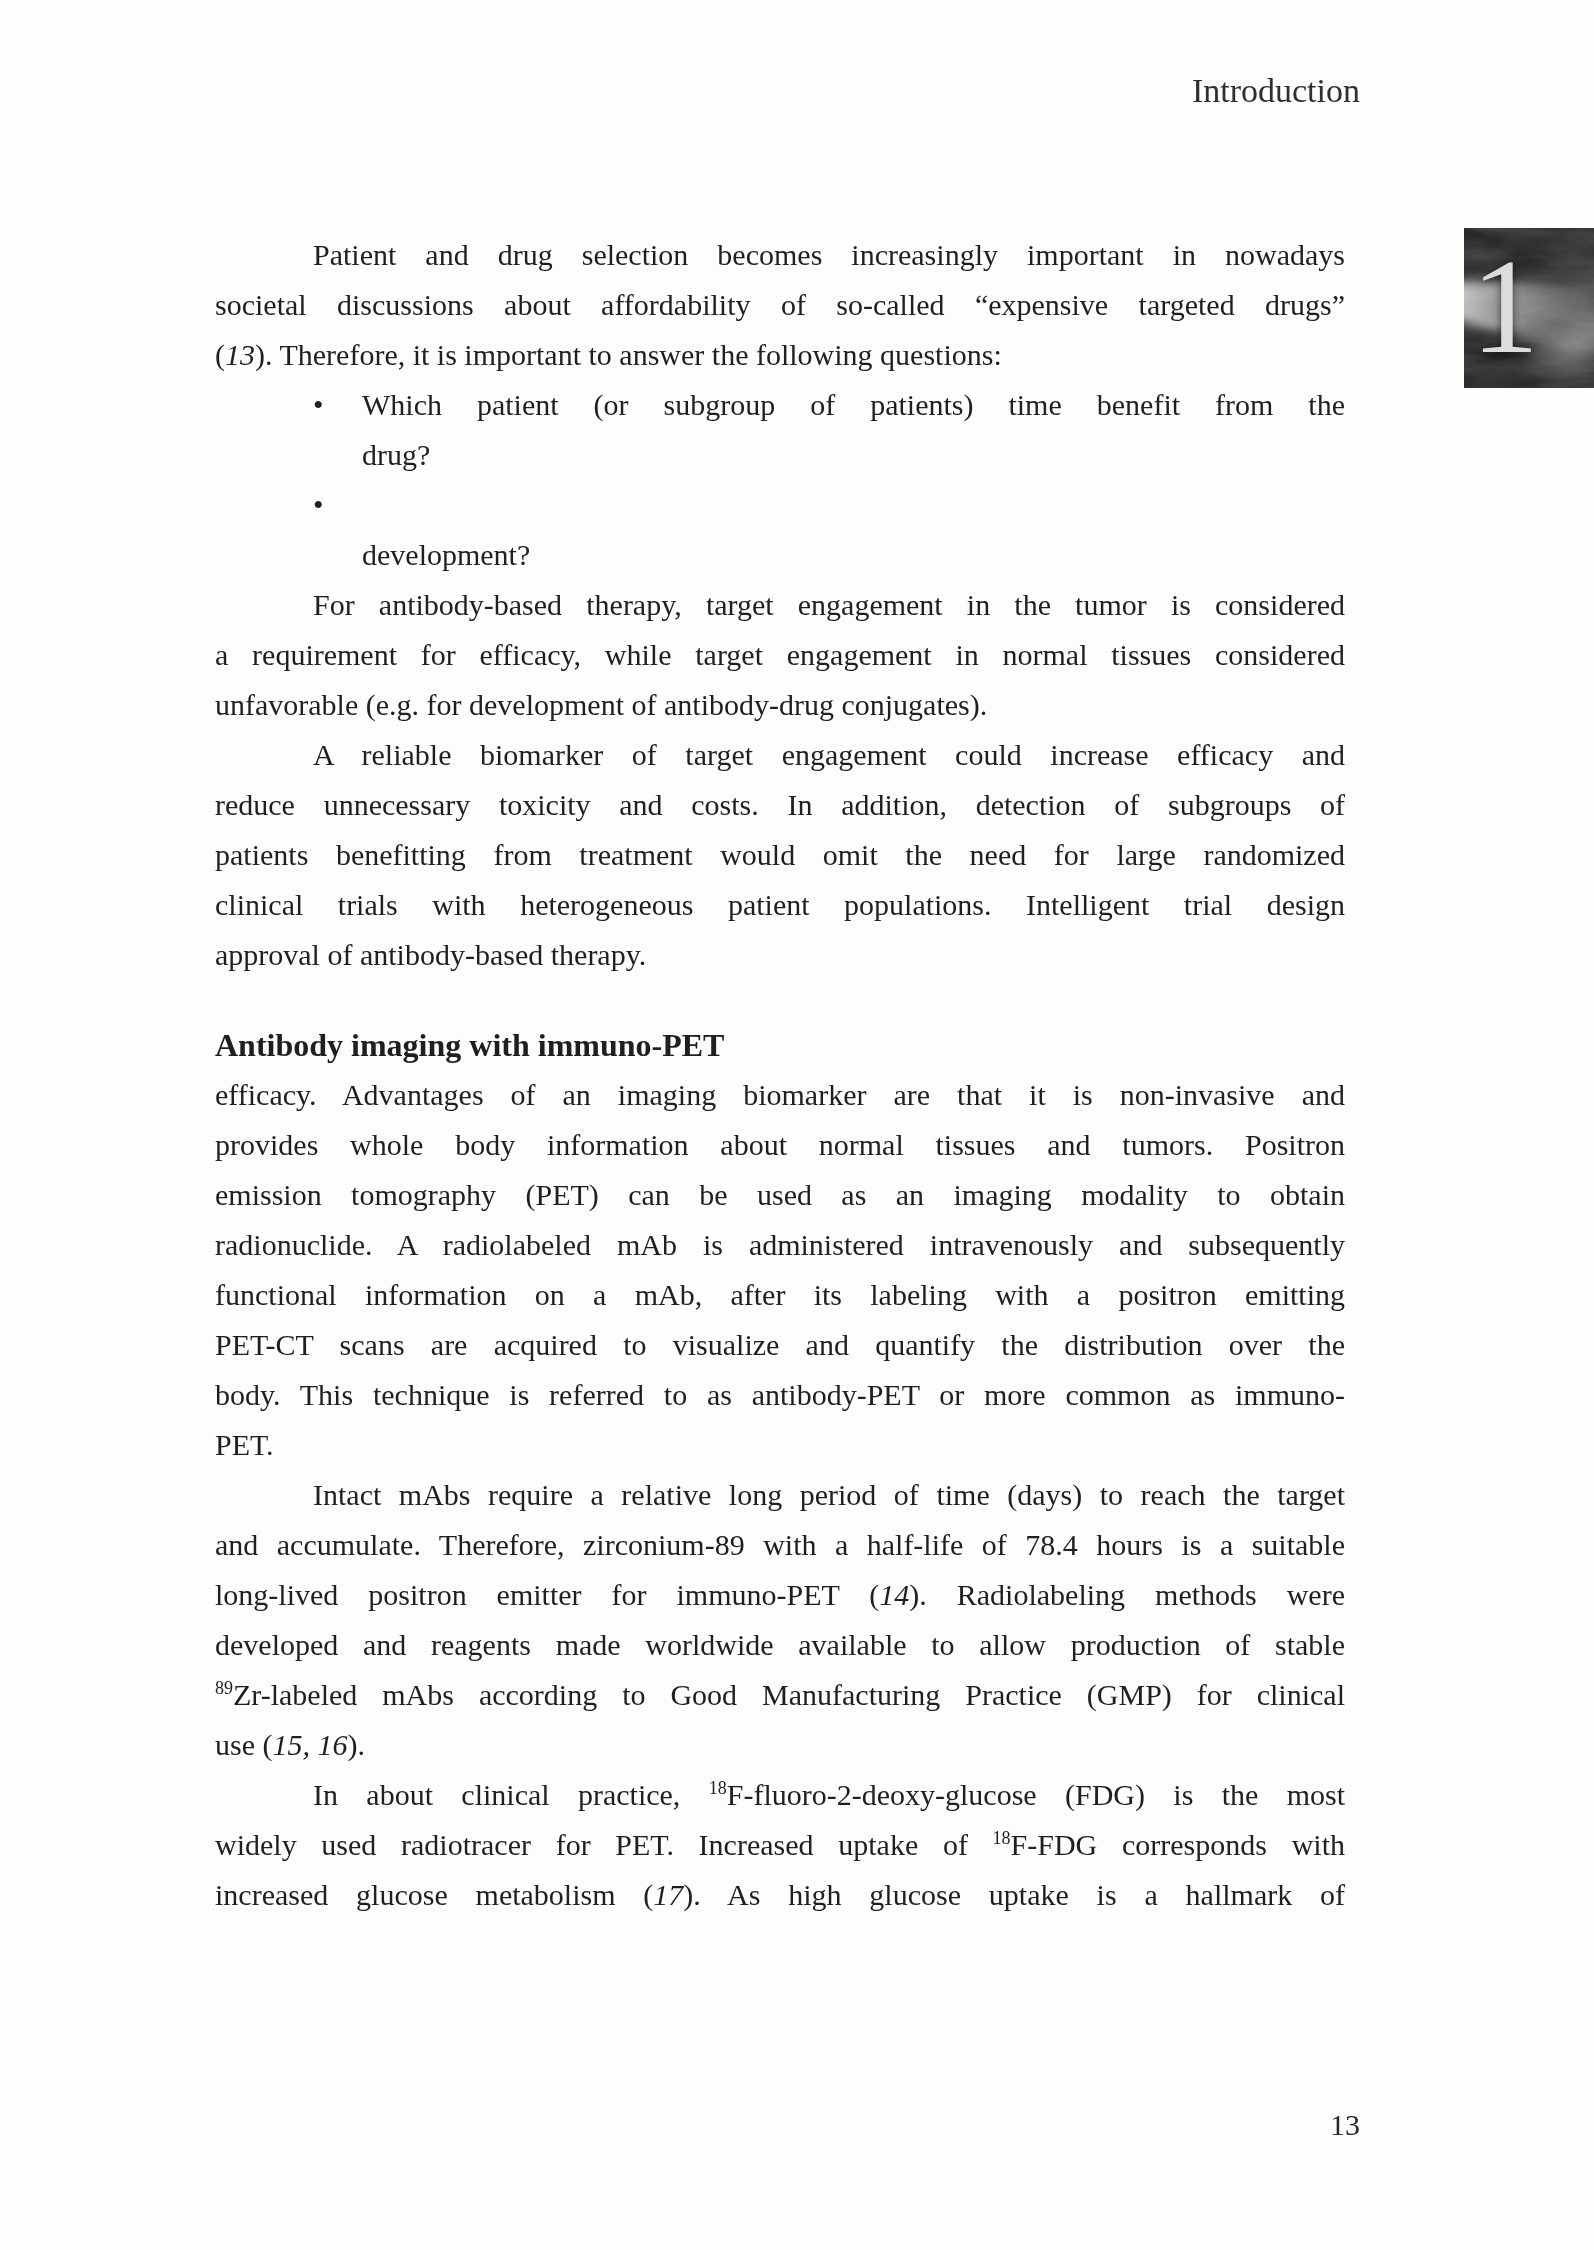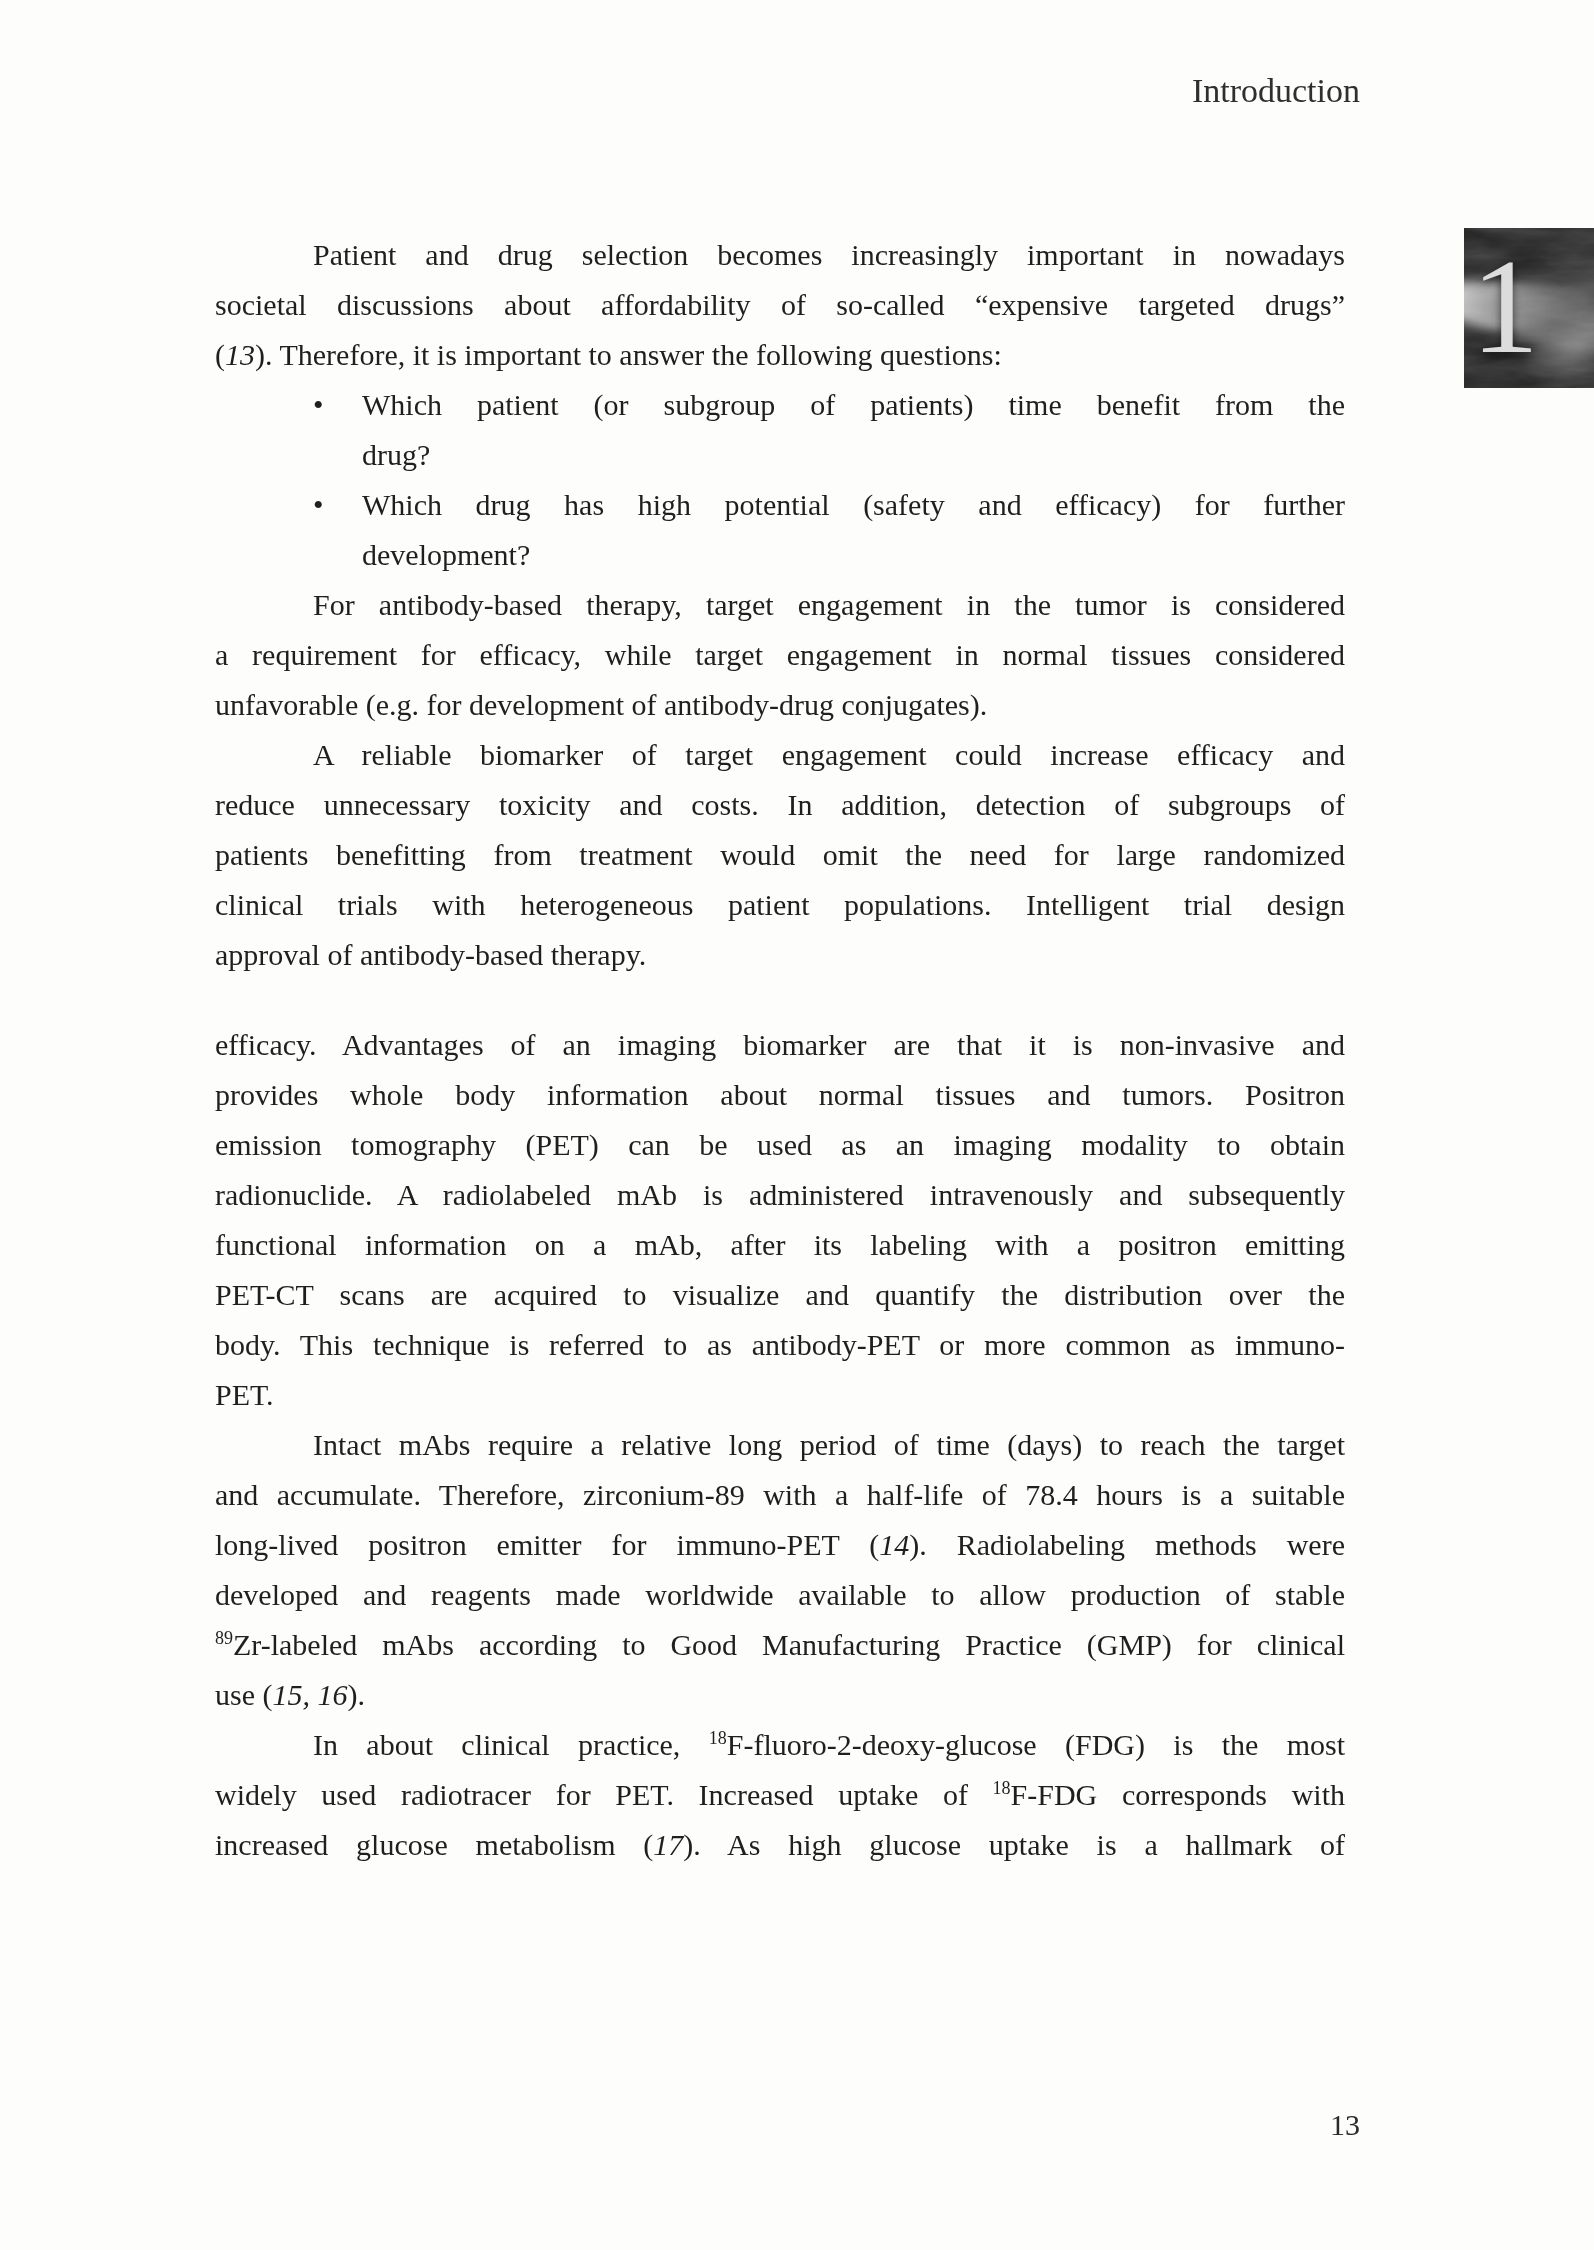--- a/index.html
+++ b/index.html
@@ -84,31 +84,32 @@
     </svg>
     <span class="chapter-num">1</span>
   </div>
 
   <div class="text-column">
       <div class="line indent j"><span>Patient and drug selection becomes increasingly important in nowadays</span></div>
       <div class="line j"><span>societal discussions about affordability of so-called “expensive targeted drugs”</span></div>
       <div class="line"><span>(</span><span class="it">13</span><span>). Therefore, it is important to answer the following questions:</span></div>
       <div class="line bullet j"><span class="dot">•</span><span>Which patient (or subgroup of patients) time benefit from the</span></div>
       <div class="line bullet-cont"><span>drug?</span></div>
-      <div class="line bullet j"><span class="dot">•</span><span>Which drug has high potential (safety and efficacy) for further</span></div>
+      <div class="line bullet j"><span class="dot">•</span></div>
       <div class="line bullet-cont"><span>development?</span></div>
       <div class="line indent j"><span>For antibody-based therapy, target engagement in the tumor is considered</span></div>
       <div class="line j"><span>a requirement for efficacy, while target engagement in normal tissues considered</span></div>
       <div class="line"><span>unfavorable (e.g. for development of antibody-drug conjugates).</span></div>
       <div class="line indent j"><span>A reliable biomarker of target engagement could increase efficacy and</span></div>
       <div class="line j"><span>reduce unnecessary toxicity and costs. In addition, detection of subgroups of</span></div>
       <div class="line j"><span>patients benefitting from treatment would omit the need for large randomized</span></div>
       <div class="line j"><span>clinical trials with heterogeneous patient populations. Intelligent trial design</span></div>
       <div class="line"><span>approval of antibody-based therapy.</span></div>
       <div class="line spacer"></div>
+      <div class="line heading"><span>Antibody imaging with immuno-PET</span></div>
       <div class="line j"><span>efficacy. Advantages of an imaging biomarker are that it is non-invasive and</span></div>
       <div class="line j"><span>provides whole body information about normal tissues and tumors. Positron</span></div>
       <div class="line j"><span>emission tomography (PET) can be used as an imaging modality to obtain</span></div>
       <div class="line j"><span>radionuclide. A radiolabeled mAb is administered intravenously and subsequently</span></div>
       <div class="line j"><span>functional information on a mAb, after its labeling with a positron emitting</span></div>
       <div class="line j"><span>PET-CT scans are acquired to visualize and quantify the distribution over the</span></div>
       <div class="line j"><span>body. This technique is referred to as antibody-PET or more common as immuno-</span></div>
       <div class="line"><span>PET.</span></div>
       <div class="line indent j"><span>Intact mAbs require a relative long period of time (days) to reach the target</span></div>
       <div class="line j"><span>and accumulate. Therefore, zirconium-89 with a half-life of 78.4 hours is a suitable</span></div>

